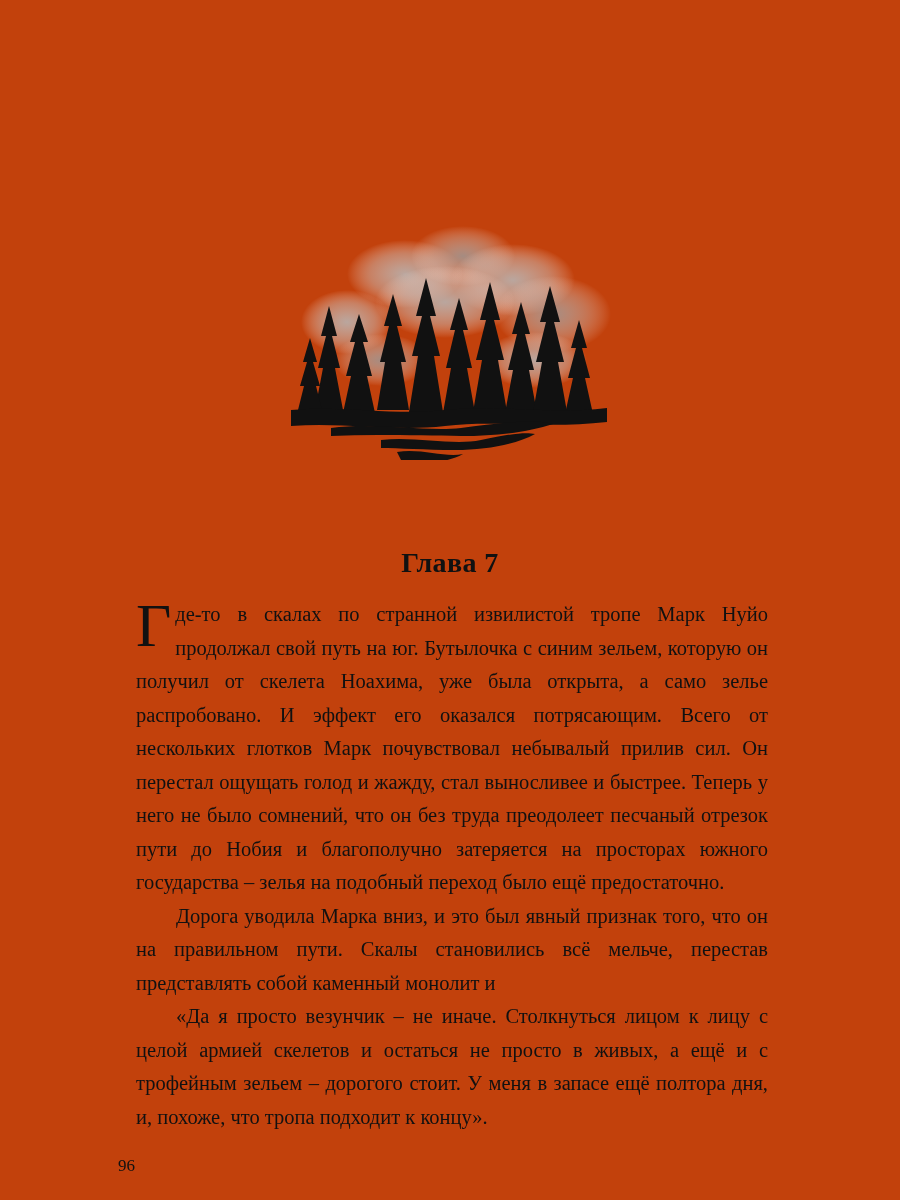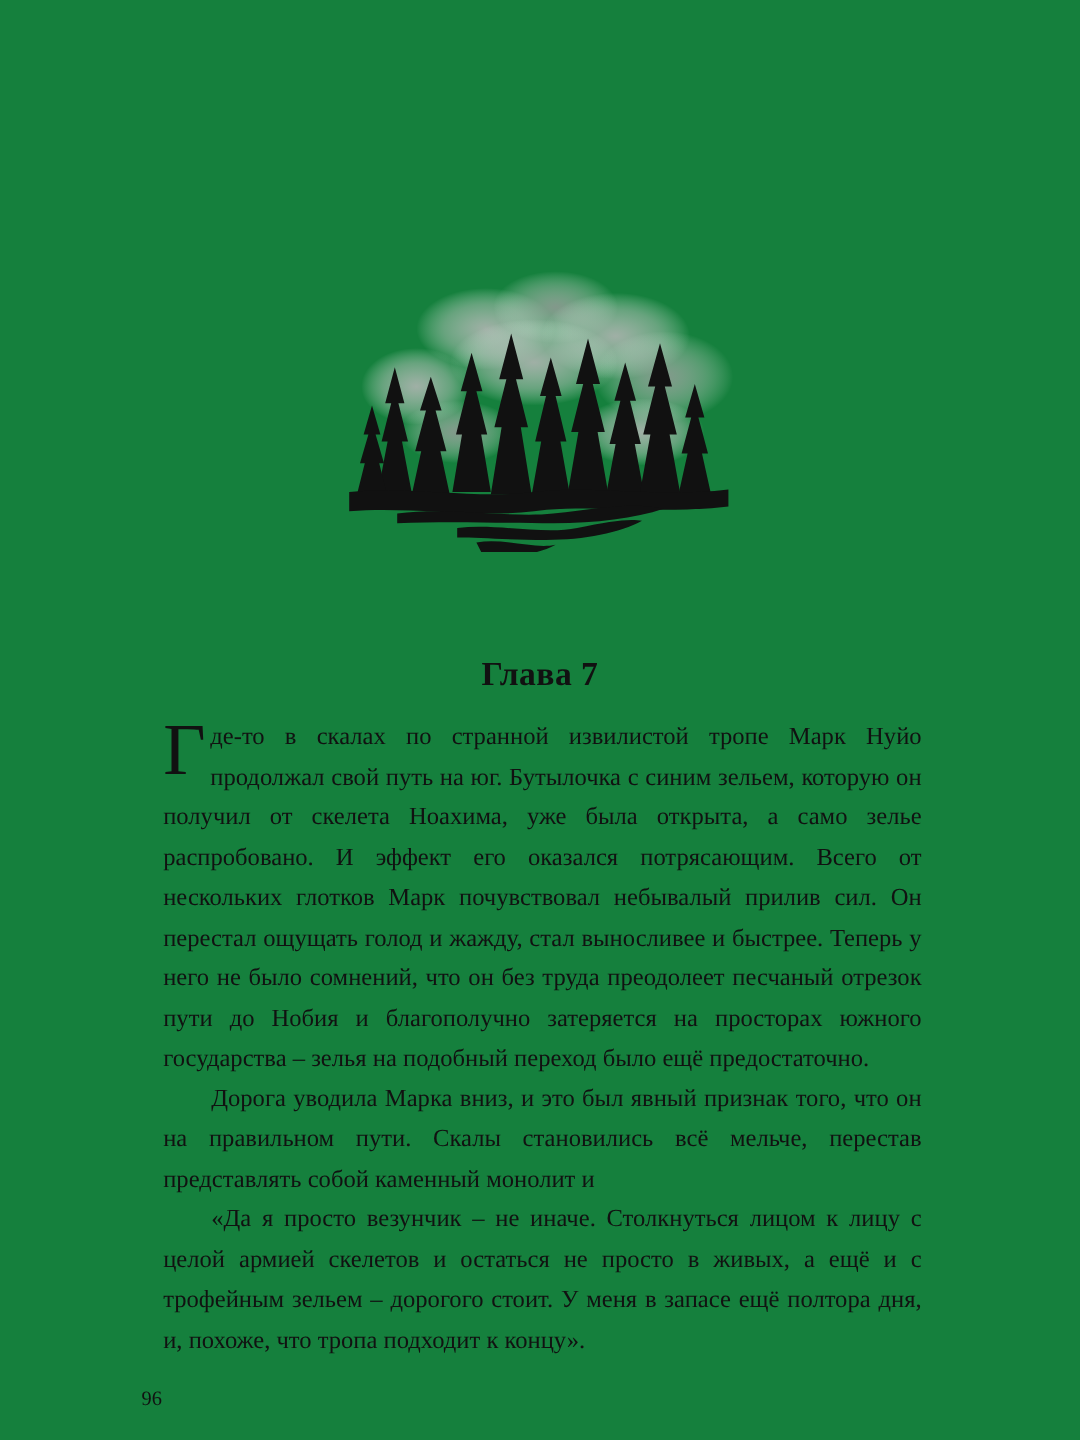--- a/index.html
+++ b/index.html
@@ -4,21 +4,21 @@
 <style>
   html, body {
     margin: 0;
     padding: 0;
     background: #ffffff;
   }
   .page {
     position: relative;
     width: 900px;
     height: 1200px;
-    background: #15803d;
+    background: #c2410c;
     overflow: hidden;
     font-family: "Liberation Serif", "DejaVu Serif", serif;
     color: #111111;
   }
 
   
   .illustration {
     position: absolute;
     left: 0;
     right: 0;

